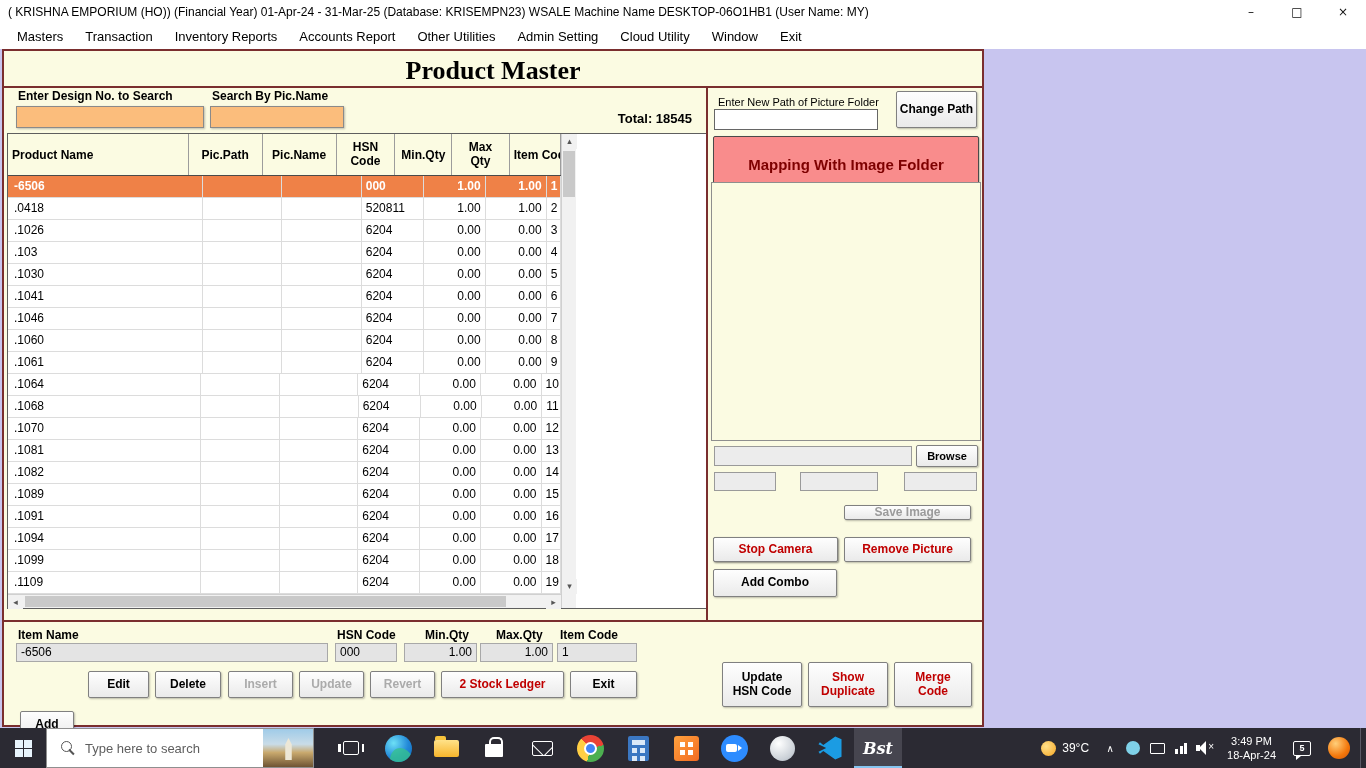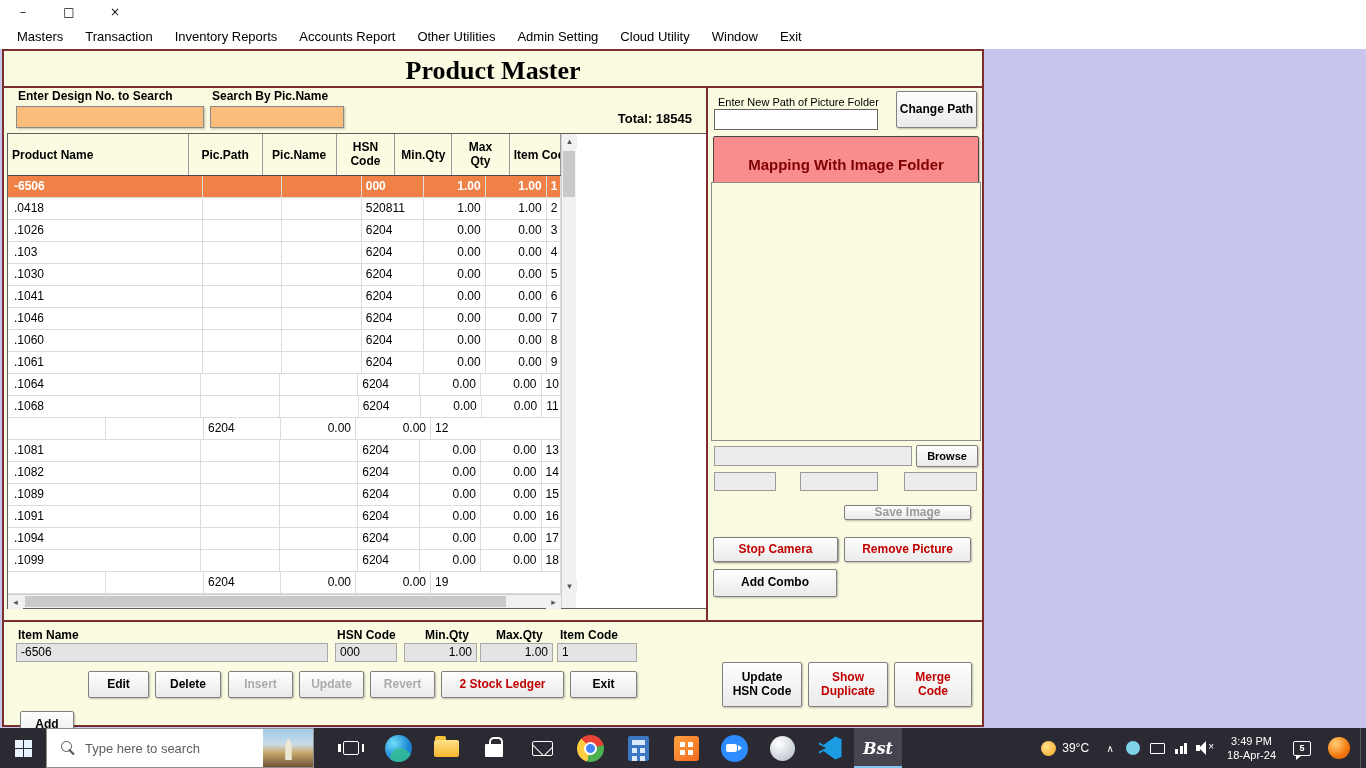--- a/index.html
+++ b/index.html
@@ -190,20 +190,21 @@
   .ic-bubble::after { content:''; position:absolute; left:2px; bottom:-5px; width:0; height:0; border-top:4px solid #FFF; border-right:5px solid transparent; }
   .ic-tray-orange { width:22px; height:22px; border-radius:50%; background:radial-gradient(circle at 35% 30%,#FFCF7A,#F3770B 60%,#D1560A); margin:0 10px; }
   .tb-showdesk { width:6px; height:40px; border-left:1px solid #5A5A66; }
 </style>
 </head>
 <body>
 
 <div class="desktop"></div>
 
 <div class="titlebar">
+  <div class="titlebar-text">( KRISHNA EMPORIUM (HO)) (Financial Year) 01-Apr-24 - 31-Mar-25 (Database: KRISEMPN23) WSALE Machine Name DESKTOP-06O1HB1 (User Name: MY)</div>
   <div class="win-controls">
     <div class="win-btn">–</div>
     <div class="win-btn">□</div>
     <div class="win-btn">×</div>
   </div>
 </div>
 
 <div class="menubar">
   <span class="menu-item">Masters</span>
   <span class="menu-item">Transaction</span>
@@ -335,20 +336,21 @@
           <div class="grid-row">
             <div class="cell c0">.1068</div>
             <div class="cell c1"></div>
             <div class="cell c2"></div>
             <div class="cell c3">6204</div>
             <div class="cell c4">0.00</div>
             <div class="cell c5">0.00</div>
             <div class="cell c6">11</div>
           </div>
           <div class="grid-row">
+            <div class="cell c0">.1070</div>
             <div class="cell c1"></div>
             <div class="cell c2"></div>
             <div class="cell c3">6204</div>
             <div class="cell c4">0.00</div>
             <div class="cell c5">0.00</div>
             <div class="cell c6">12</div>
           </div>
           <div class="grid-row">
             <div class="cell c0">.1081</div>
             <div class="cell c1"></div>
@@ -397,20 +399,21 @@
           <div class="grid-row">
             <div class="cell c0">.1099</div>
             <div class="cell c1"></div>
             <div class="cell c2"></div>
             <div class="cell c3">6204</div>
             <div class="cell c4">0.00</div>
             <div class="cell c5">0.00</div>
             <div class="cell c6">18</div>
           </div>
           <div class="grid-row">
+            <div class="cell c0">.1109</div>
             <div class="cell c1"></div>
             <div class="cell c2"></div>
             <div class="cell c3">6204</div>
             <div class="cell c4">0.00</div>
             <div class="cell c5">0.00</div>
             <div class="cell c6">19</div>
           </div>
         </div>
       <div class="hscroll">
         <div class="sarrow">◂</div>

